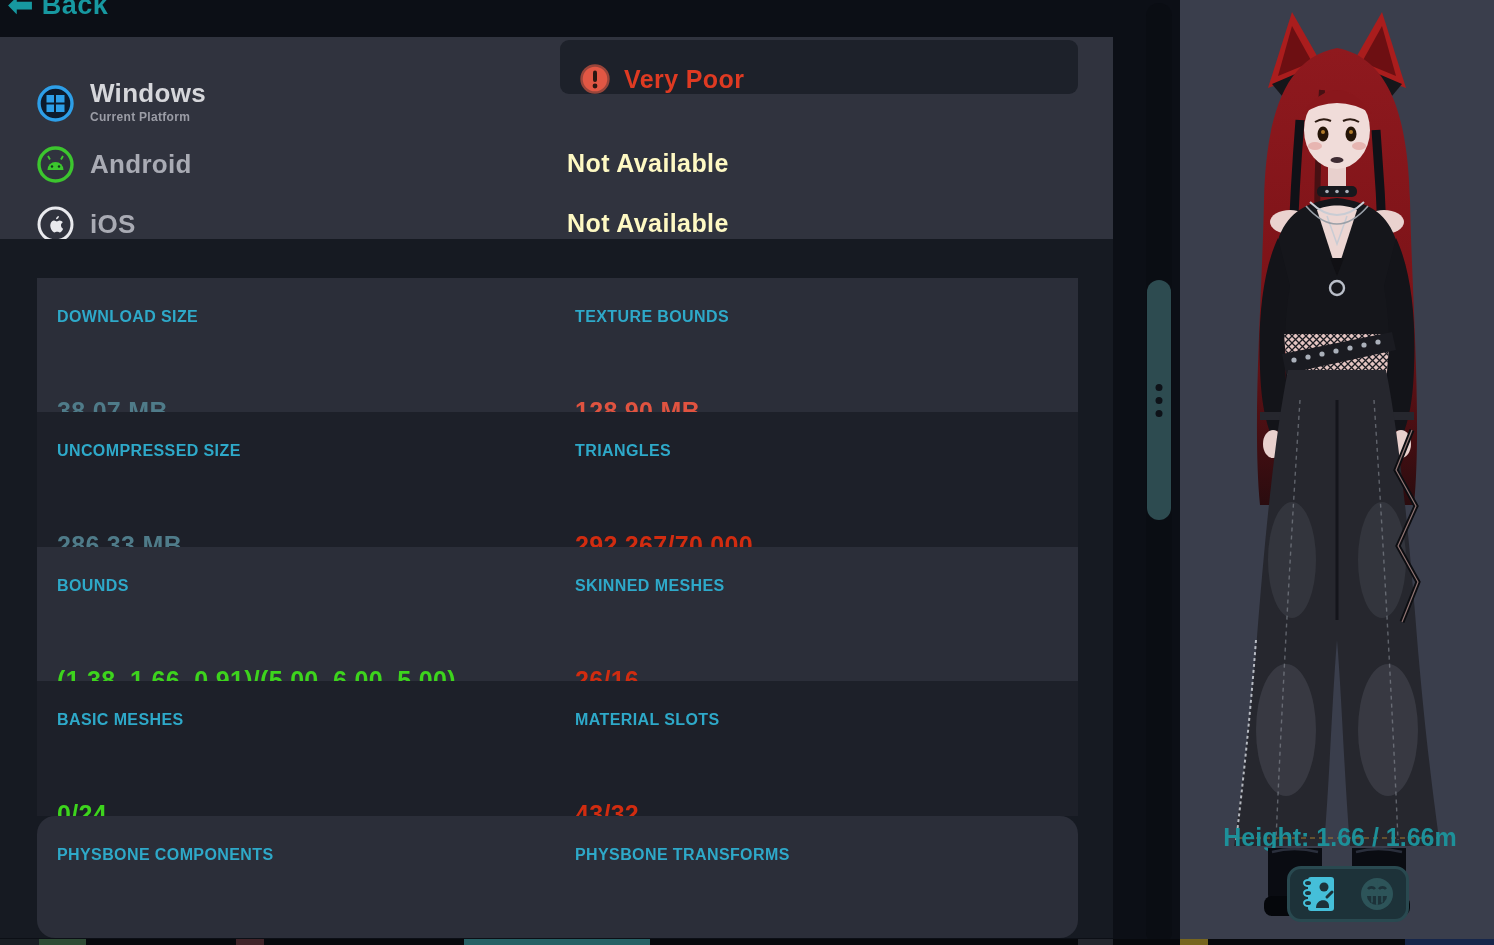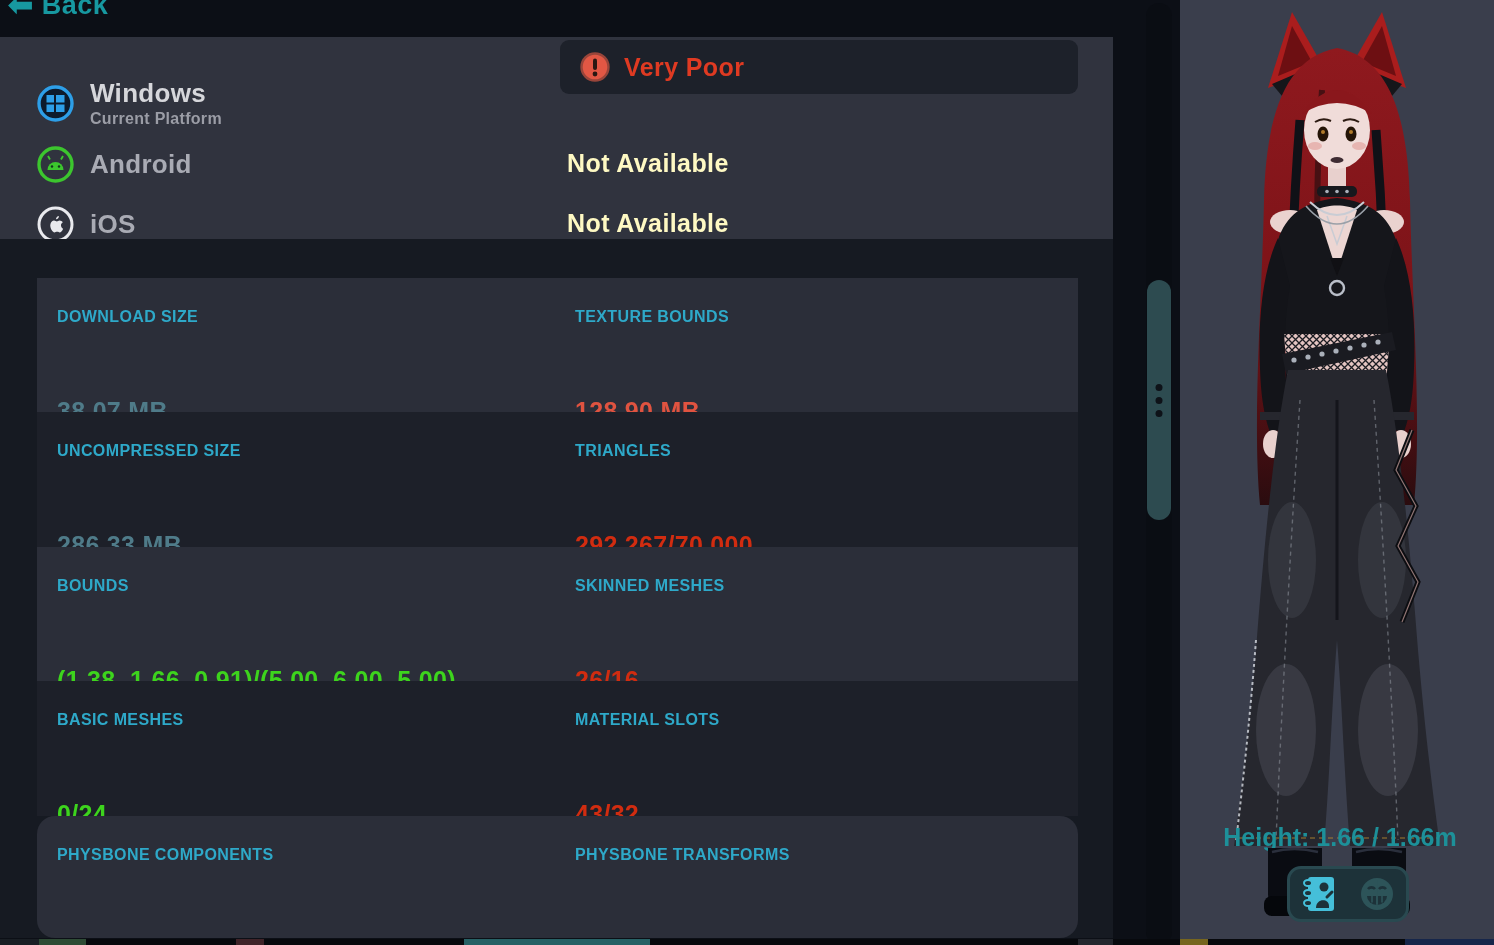--- a/index.html
+++ b/index.html
@@ -9,24 +9,24 @@
 
   
   .back-btn { position:absolute; left:8px; top:-10px; color:#1798a0; font-size:27px;
     letter-spacing:.5px; display:flex; align-items:flex-start; gap:8px; cursor:pointer; }
   .back-arrow { font-size:30px; line-height:30px; }
 
   
   .platform-panel { position:absolute; left:0; top:37px; width:1113px; height:202px; background:#30333e; }
   .plat-icon { position:absolute; left:37px; width:37px; height:37px; }
   .plat-name { position:absolute; left:90px; color:#d6d7db; font-size:26px; letter-spacing:.3px; }
-  .plat-sub  { position:absolute; left:90px; color:#9b9da6; font-size:16px; letter-spacing:.3px; }
+  .plat-sub  { position:absolute; left:90px; color:#9b9da6; font-size:12px; letter-spacing:.3px; }
   .plat-name.dim { color:#a9abb4; }
   .status-badge { position:absolute; left:560px; top:3px; width:518px; height:54px;
-    background:#1d212a; border-radius:9px; display:flex; align-items:center; }
+    background:#1d212a; border-radius:9px; display:flex; align-items:flex-end; }
   .badge-icon { margin-left:20px; width:30px; height:30px; }
   .badge-text { margin-left:14px; color:#df3a22; font-size:25px; letter-spacing:.4px; }
   .na-text { position:absolute; left:567px; color:#fef9c3; font-size:25px; letter-spacing:.4px; }
 
   
   .stats-bg { position:absolute; left:0; top:239px; width:1113px; height:699px; background:#161a22; }
   .stat-row { position:absolute; left:37px; width:1041px; }
   .row-light { background:#2b2e39; }
   .row-dark  { background:#1d2029; }
   .stat-cell { position:absolute; top:0; height:100%; }

